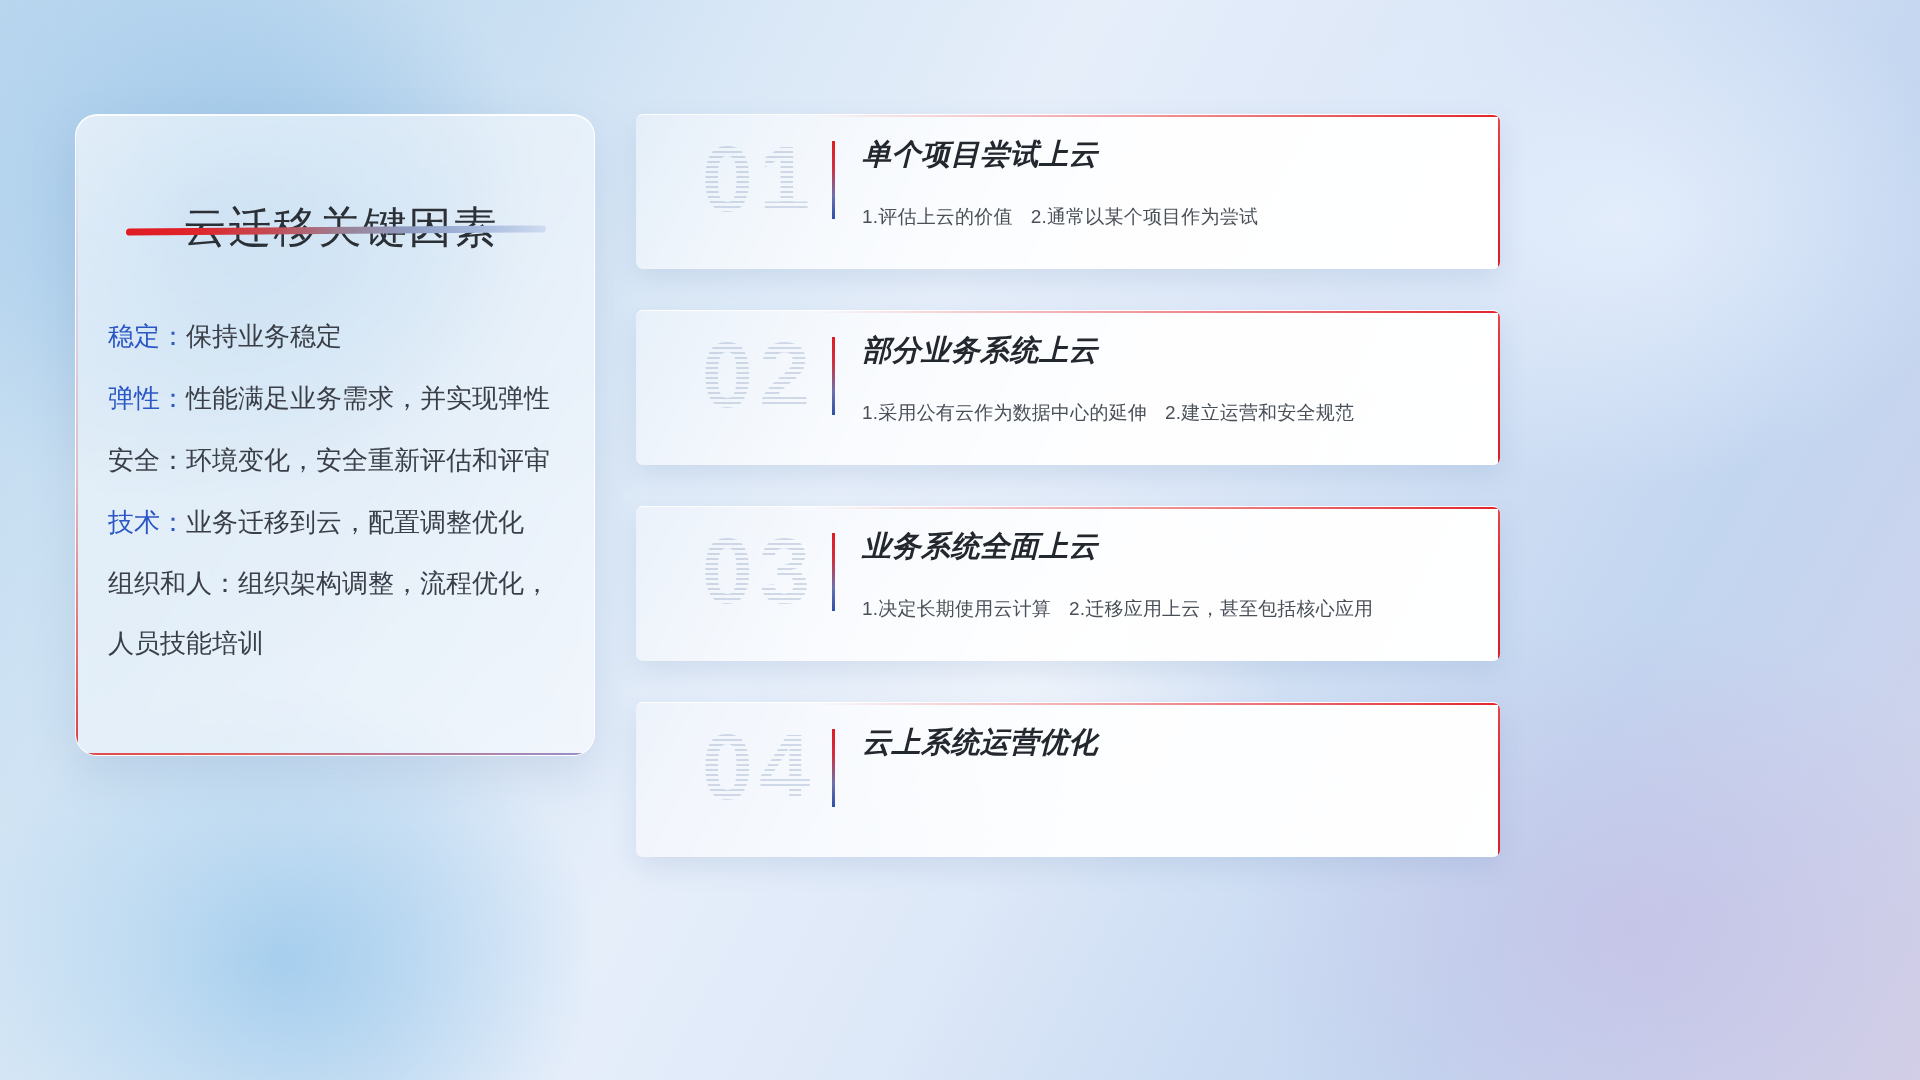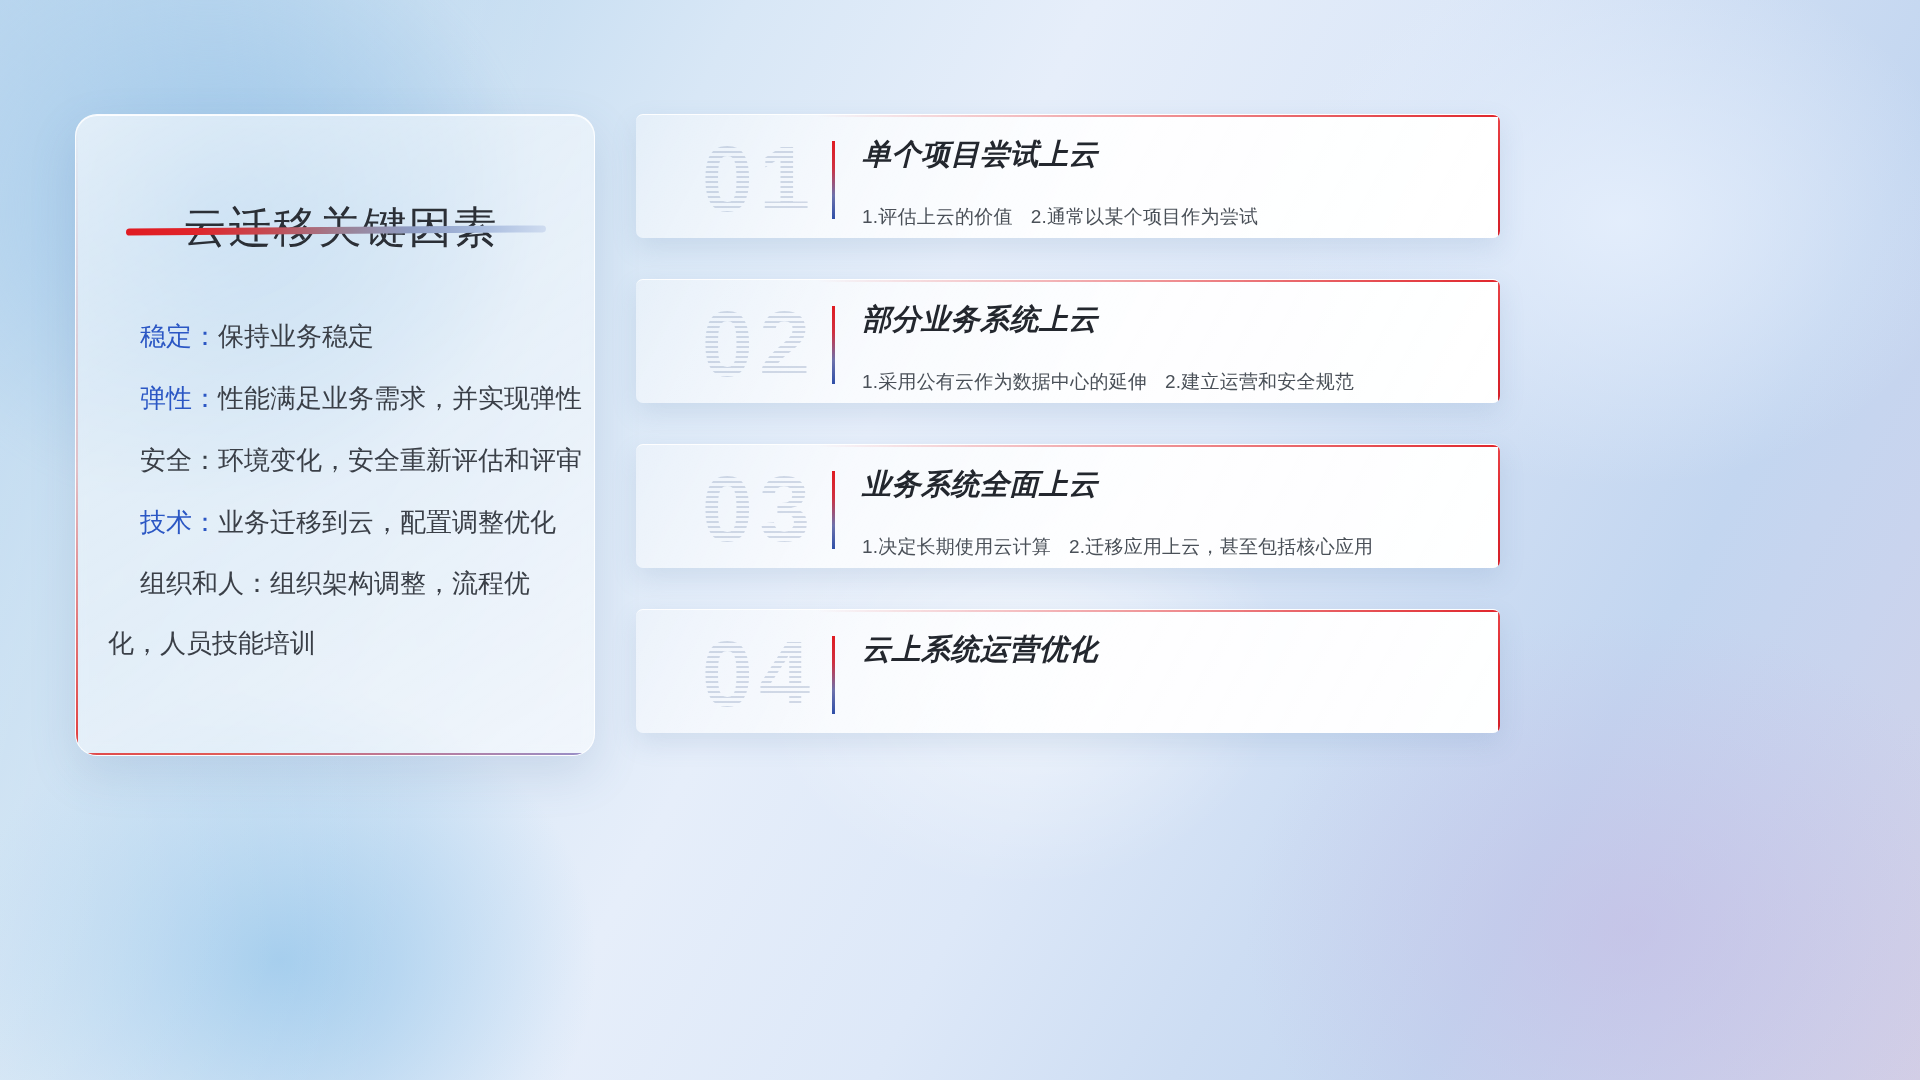--- a/index.html
+++ b/index.html
@@ -95,28 +95,28 @@
   }
 
   .factors {
     position:absolute; left:32px; top:190px; right:26px;
   }
   .factor {
     font-size:26px; line-height:62px; color:#3a3f47;
     white-space:nowrap;
   }
   .factor.wrap { white-space:normal; line-height:60px; }
-  .factor .k { font-weight:400;margin-left:32px; }
+  .factor .k { font-weight:400; }
   .factor.blue .k { color:#2b57c4; }
   .factor.dark .k { color:#3a3f47; }
 
   
   .cards { position:absolute; left:636px; top:114px; width:864px; }
   .card {
-    position:relative; width:864px; height:124px;
+    position:relative; width:864px; height:155px;
     margin-bottom:41px;
     border-radius:7px;
     background:linear-gradient(118deg,
        rgba(255,255,255,.36) 0%,
        rgba(255,255,255,.72) 26%,
        rgba(255,255,255,.94) 55%,
        rgba(255,255,255,.99) 100%);
     border-top:1px solid rgba(255,255,255,.9);
     box-shadow:0 10px 26px rgba(96,128,172,.16);
     overflow:hidden;

